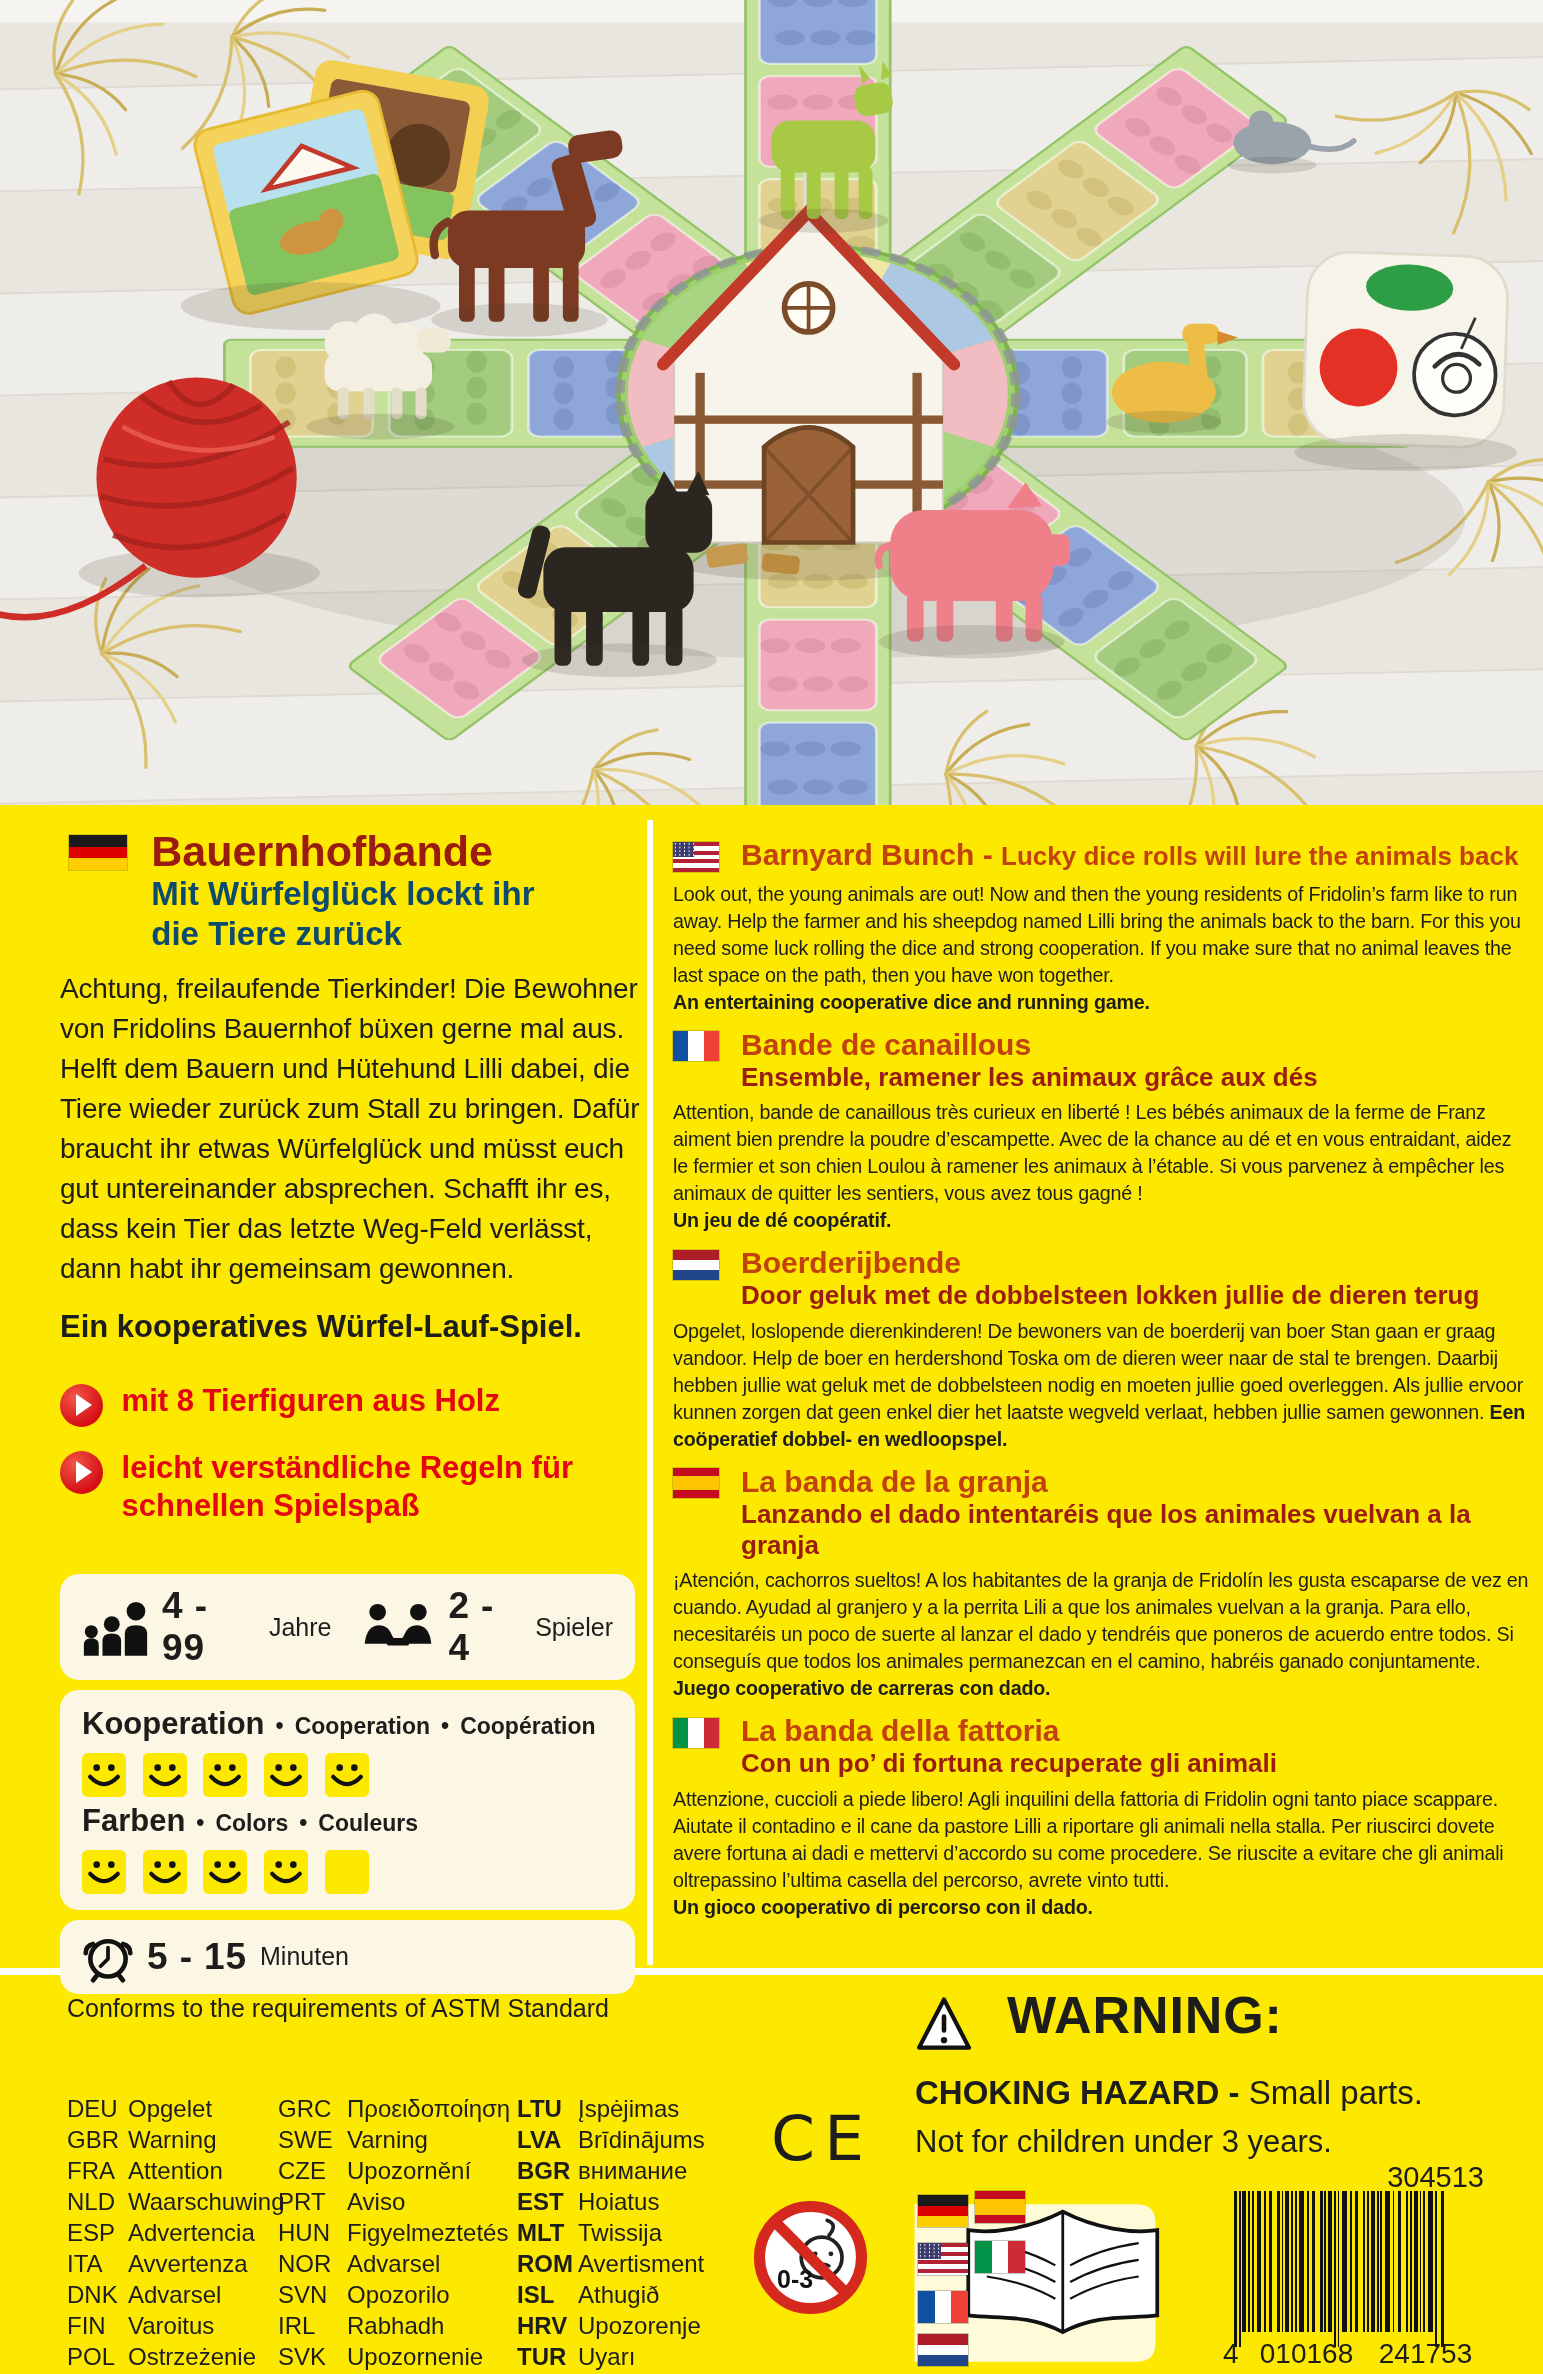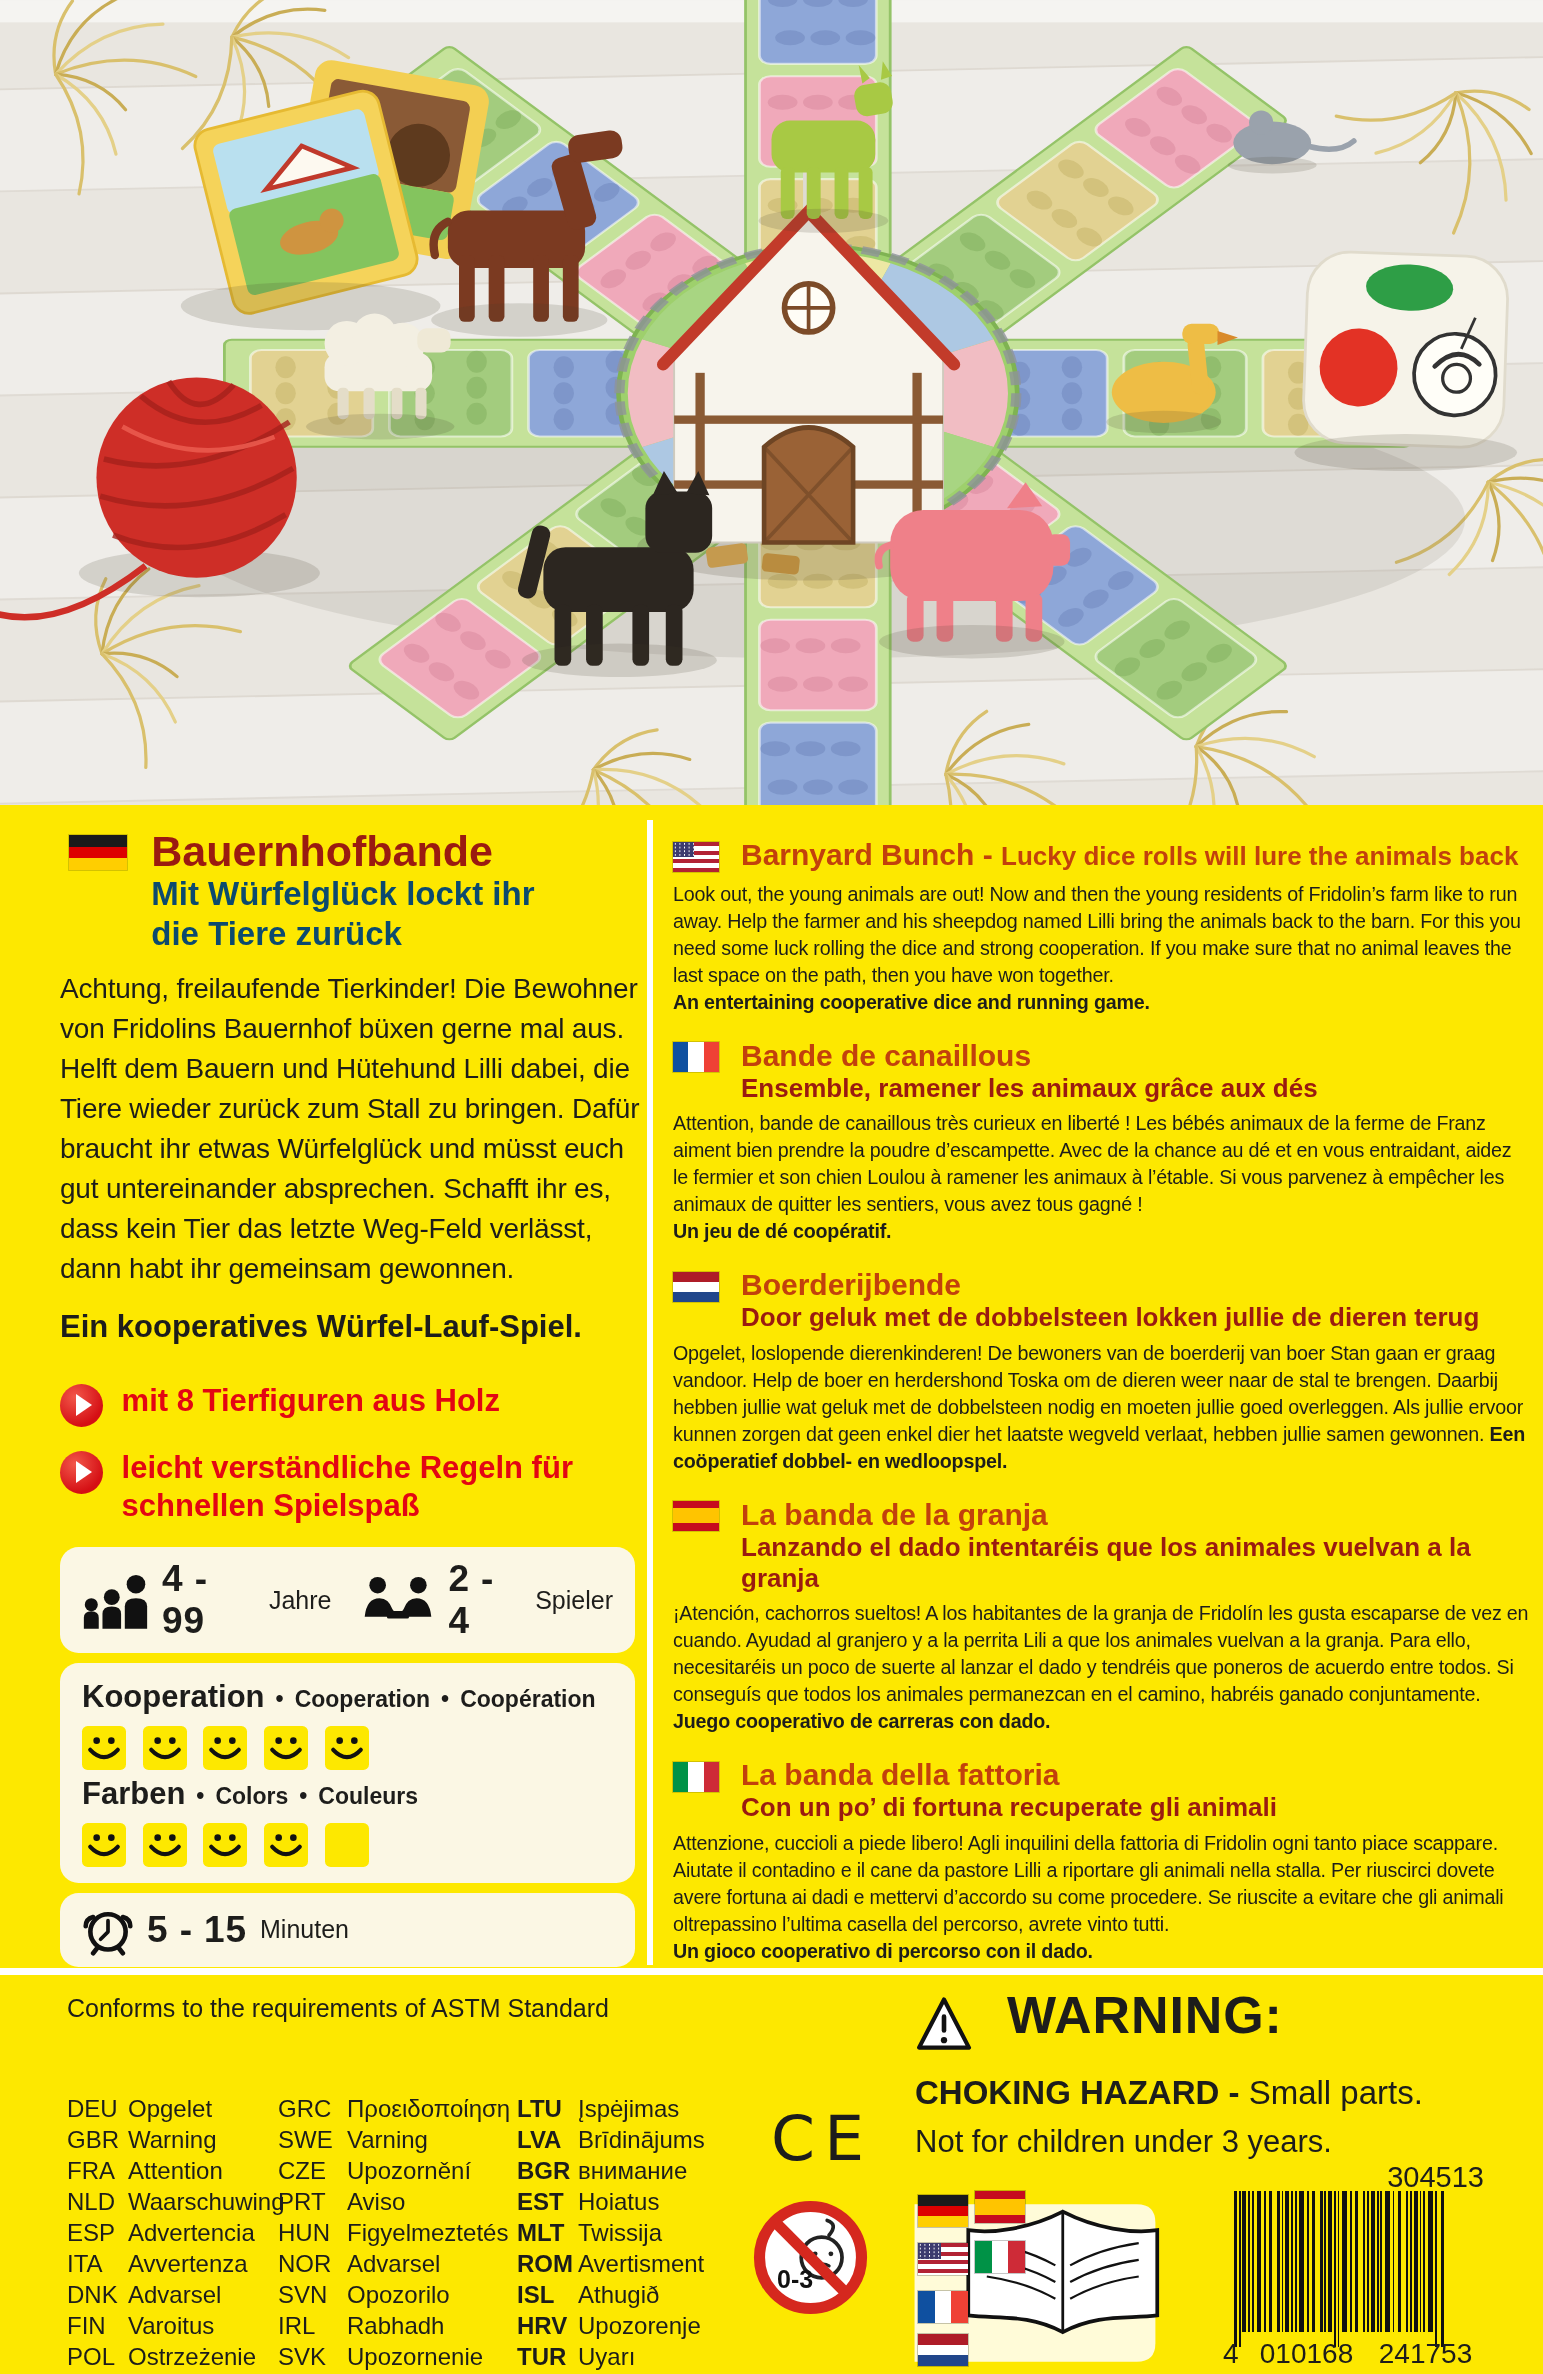--- a/index.html
+++ b/index.html
@@ -37,37 +37,37 @@
   .de-bold{margin-top:20.4px;font-size:31px;font-weight:bold;}
   .bullets{margin-top:37px;}
   .bullet{display:flex;margin-top:22px;align-items:flex-start;}
   .bullet-icon{flex:none;width:43px;height:43px;border-radius:50%;margin:1.9px 18.6px 0 0;
     background:radial-gradient(circle at 35% 30%,#f2574a,#d50f14 70%);position:relative;}
   .bullet-icon::after{content:"";position:absolute;left:16px;top:10.2px;border-left:16.7px solid #fff;
     border-top:11px solid transparent;border-bottom:11px solid transparent;}
   .bullet-text{font-size:31px;line-height:38px;font-weight:bold;color:#e30613;max-width:506px;}
 
   
-  .infobox{margin-top:22px;width:575px;}
+  .infobox{margin-top:49px;width:575px;}
   .ib-row{background:#fbf7e4;border-radius:18.6px;margin-bottom:9.3px;padding:11px 22px;box-sizing:border-box;}
   .ib-line{display:flex;align-items:center;}
   .ib-num{font-size:37px;font-weight:bold;letter-spacing:0.9px;margin:0 13px;}
   .ib-cap{font-size:25px;}
   .ib-icon{flex:none;}
   .ib-title-line{display:flex;align-items:baseline;gap:11px;margin-top:5.6px;flex-wrap:nowrap;}
   .ib-title{font-size:31px;font-weight:bold;}
   .ib-alt{font-size:23px;font-weight:bold;}
   .ib-dot{font-size:23px;font-weight:bold;}
   .smiley-row{display:flex;gap:16.7px;margin:11px 0 5.6px 0;}
   .smiley{width:44px;height:44px;border-radius:5.6px;background:#fde800;}
   .smiley svg{display:block;width:100%;height:100%;}
 
   
   .col-right{position:absolute;left:673px;top:805px;width:857px;}
-  .sec{margin-top:22px;}
+  .sec{margin-top:11px;}
   .sec:first-child{margin-top:32px;}
   .sec-head{display:flex;}
   .sec-flag{margin:4.6px 22px 0 0;}
   .sec-titles{flex:1;}
   .sec-title{font-size:30px;line-height:35px;font-weight:bold;color:#c2410c;}
   .sec-title .tagline{font-size:26px;}
   .sec-sub{font-size:26px;line-height:31px;font-weight:bold;color:#9a1b10;}
   .sec-body{margin-top:6.5px;font-size:19.7px;line-height:27px;letter-spacing:-0.2px;}
   .sec-body b.inline{font-weight:bold;}
   .sec-bold-line{font-weight:bold;}

